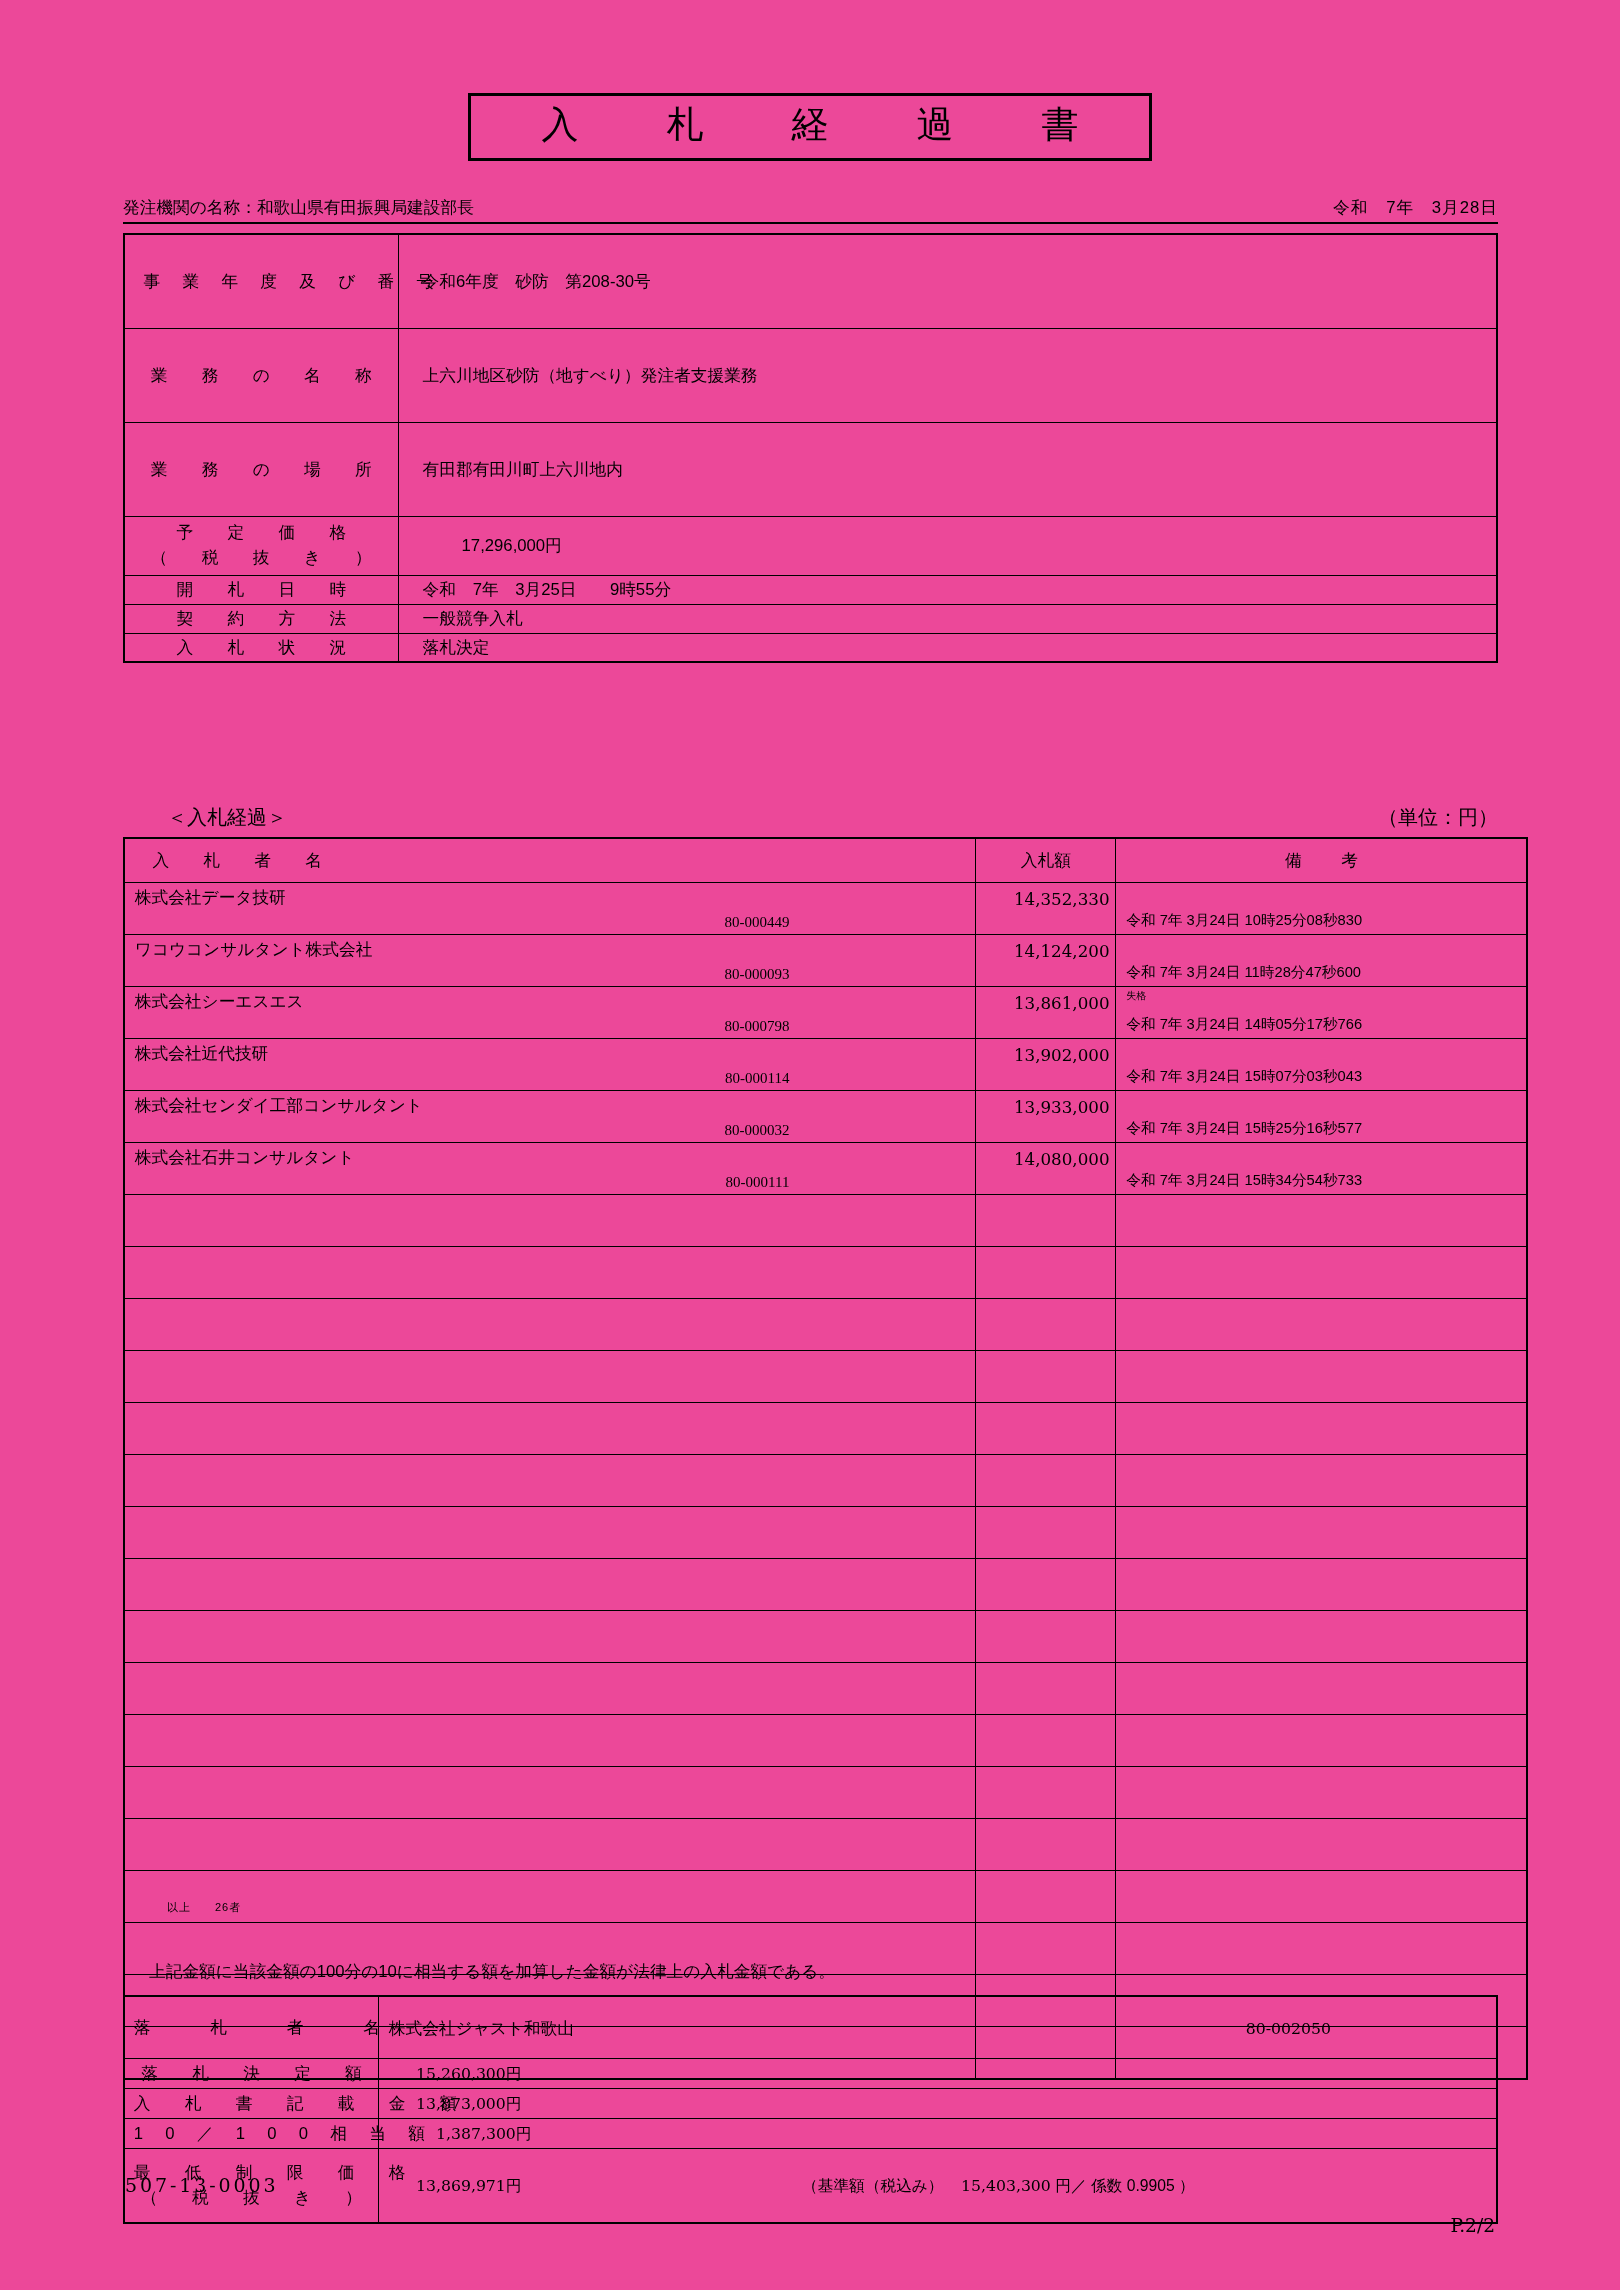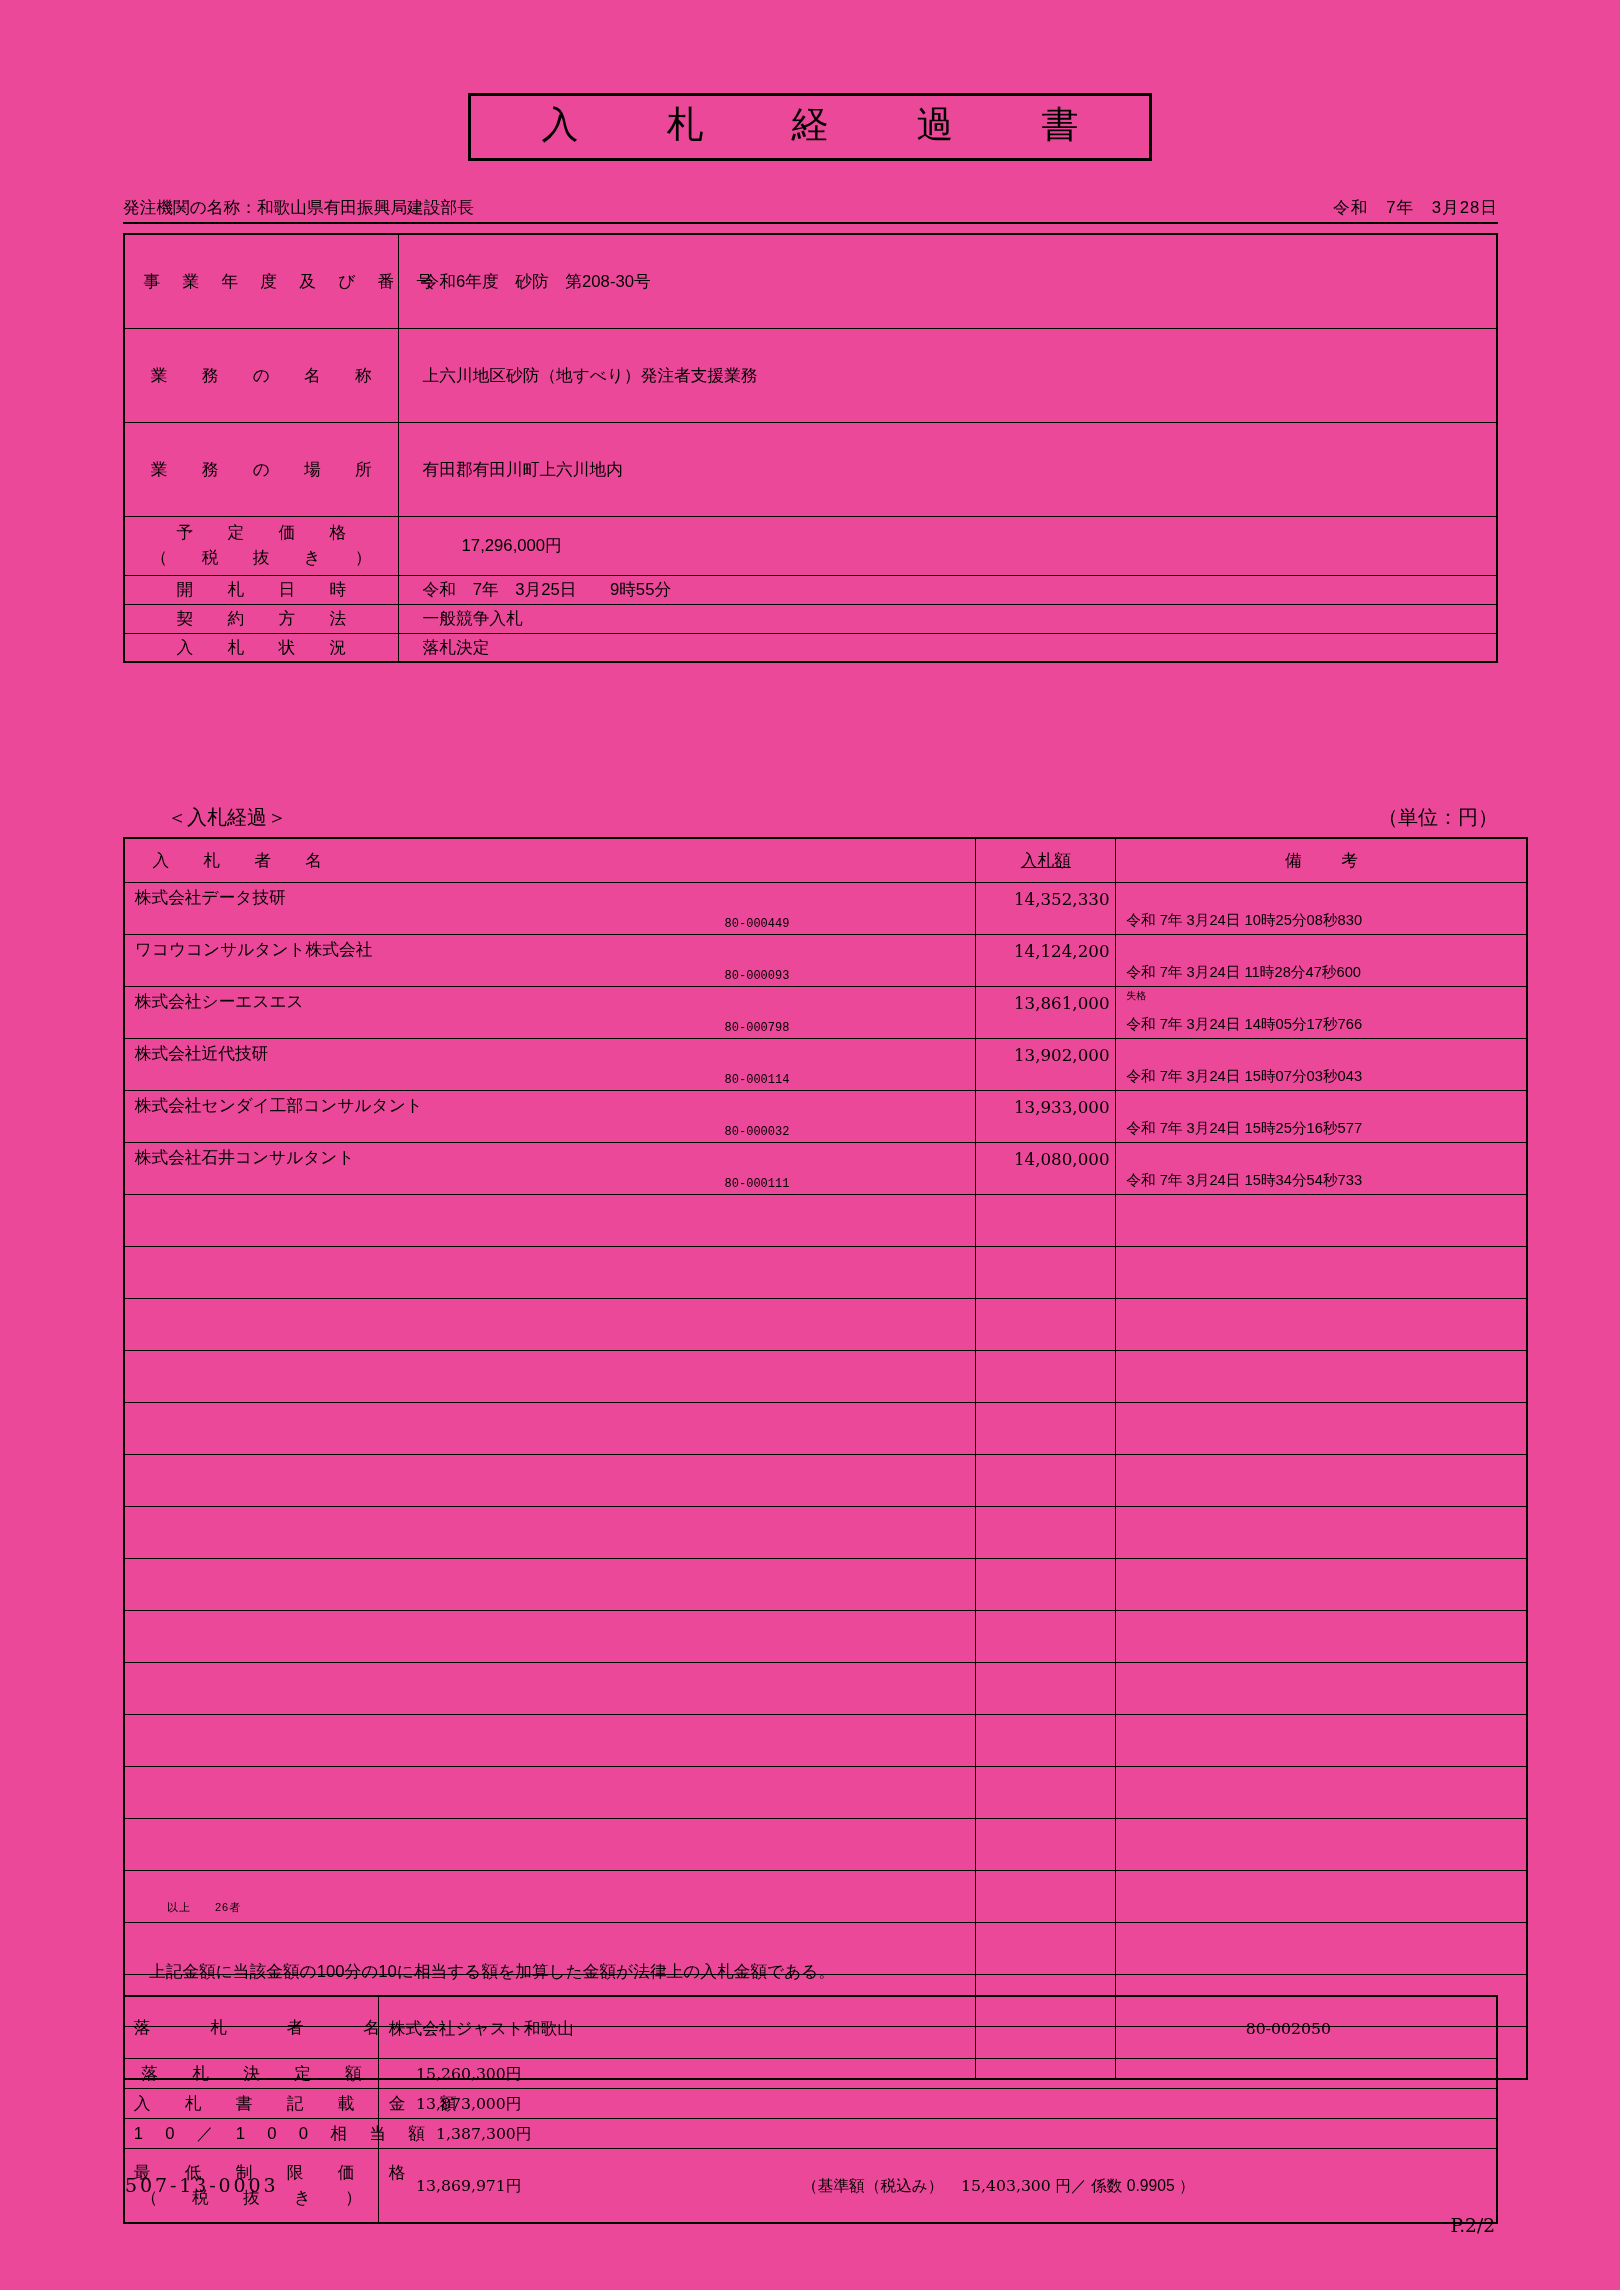--- a/index.html
+++ b/index.html
@@ -116,21 +116,21 @@
     border: 2.9px solid #000;
   }
   .bid-table td, .bid-table th {
     border: 1.5px solid #000;
     font-size: 15.7px;
     font-weight: normal;
     padding: 0;
     vertical-align: middle;
   }
   .bid-table th.c-name   { width: 823px; }
-  .bid-table th.c-amount { width: 139px; text-decoration: underline; }
+  .bid-table th.c-amount { width: 139px; }
   .bid-table th.c-note   { width: 410px; }
   .bid-table thead th {
     height: 43px;
     text-align: center;
     font-size: 16.7px;
   }
   .bid-table thead th.c-name {
     text-align: left;
     padding-left: 27.4px;
     letter-spacing: 8.8px;
@@ -147,22 +147,22 @@
     position: absolute;
     left: 9.8px;
     top: 2.9px;
     font-size: 16.7px;
     white-space: nowrap;
   }
   .cell-name .no {
     position: absolute;
     right: 186px;
     bottom: 2.9px;
-    font-size: 12px;
-    font-family: Liberation Mono, monospace;
+    font-size: 15px;
+    font-family: Liberation Serif, serif;
     white-space: nowrap;
   }
   .cell-amount {
     position: relative;
   }
   .cell-amount .amt {
     position: absolute;
     right: 5.9px;
     top: 5.9px;
     font-size: 16.7px;

